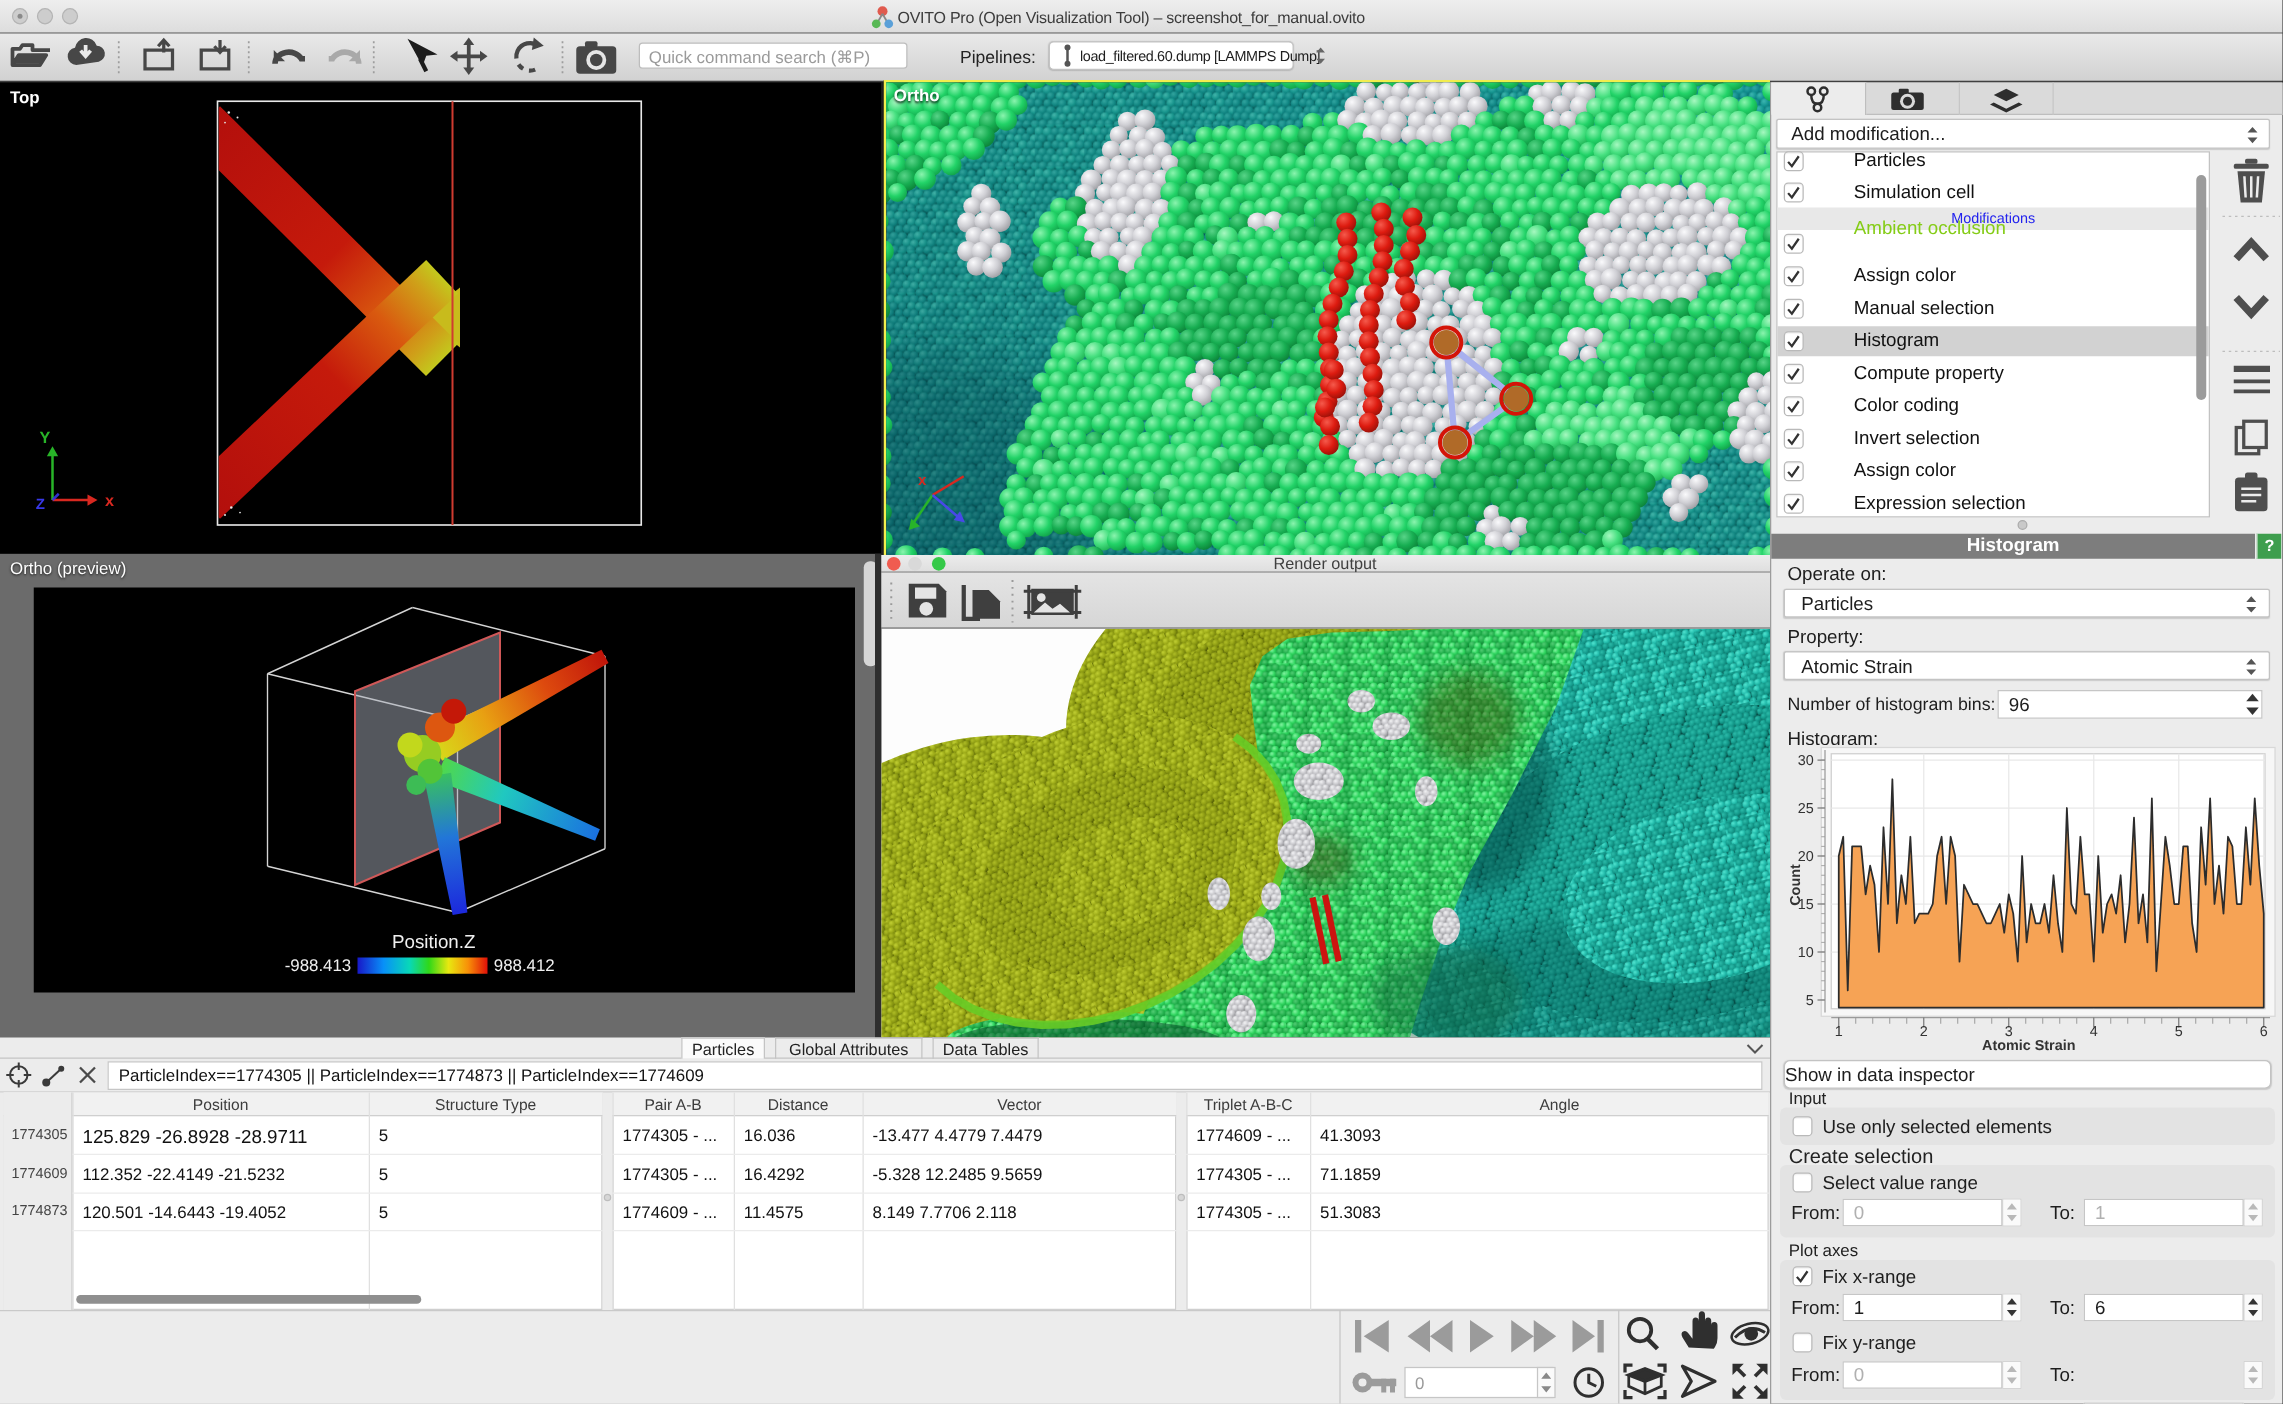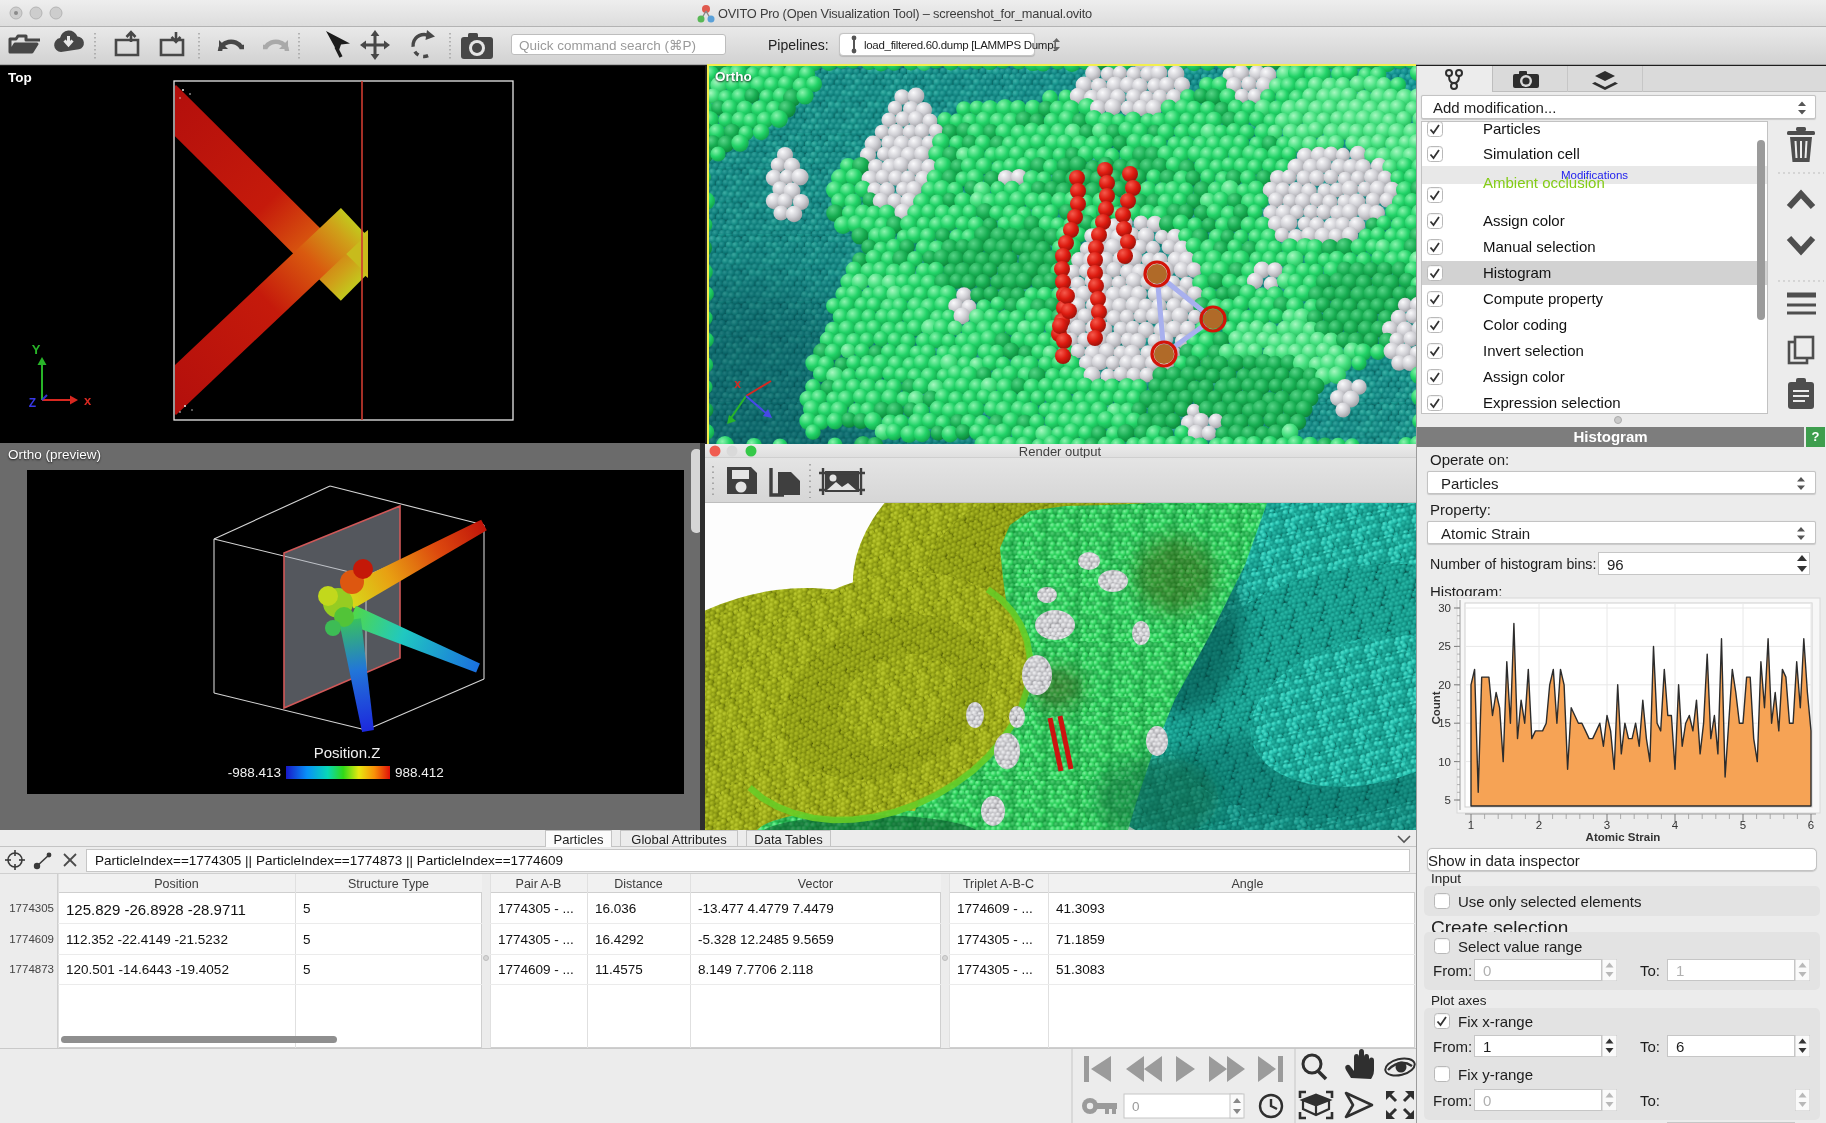--- a/index.html
+++ b/index.html
@@ -2900,21 +2900,21 @@
     <line x1="373.4" y1="218" x2="373.4" y2="223" stroke="#9a9a9a" stroke-width="0.8"></line>
     <line x1="387.0" y1="218" x2="387.0" y2="226" stroke="#7a7a7a"></line>
     <text x="387" y="233" font-size="11.5" fill="#333" text-anchor="middle" font-family="Liberation Sans">6</text>
   </svg>
 <div class="abs" style="left:1424px;top:831px;width:398px;text-align:center;font-size:11.5px;font-weight:700;color:#333;">Atomic Strain</div>
 <div class="abs combo" style="left:1427px;top:848px;width:390px;height:23px;text-align:left;padding-top:3px;border-radius:5px;">Show in data inspector</div>
 <div class="abs" style="left:1431px;top:871px;font-size:13.5px;color:#222;">Input</div>
 <div class="abs grpbox" style="left:1424px;top:886px;width:396px;height:30px;"></div>
 <div class="abs cb" style="left:1434px;top:893px;"></div>
 <div class="abs lbl" style="left:1458px;top:893px;">Use only selected elements</div>
-<div class="abs" style="left:1431px;top:917px;font-size:19px;color:#222;">Create selection</div>
+<div class="abs" style="left:1431px;top:917px;font-size:16px;color:#222;">Create selection</div>
 <div class="abs grpbox" style="left:1424px;top:932px;width:396px;height:58px;"></div>
 <div class="abs cb" style="left:1434px;top:938px;"></div>
 <div class="abs lbl" style="left:1458px;top:938px;">Select value range</div>
 <div class="abs lbl" style="left:1433px;top:962px;">From:</div>
 <div class="abs spin dis" style="left:1474px;top:959px;width:128px;height:22px;padding:2px 0 0 8px;">0</div>
 <svg class="abs" style="left:1602px;top:959px" width="15" height="22" viewBox="0 0 15 22">
     <rect width="15" height="22" fill="#fafafa" stroke="#c6c6c6"></rect>
     <path d="M3.5 8.5 l4 -5 l4 5 z" fill="#b8b8b8"></path>
     <path d="M3.5 13 l4 5 l4 -5 z" fill="#b8b8b8"></path>
   </svg>

